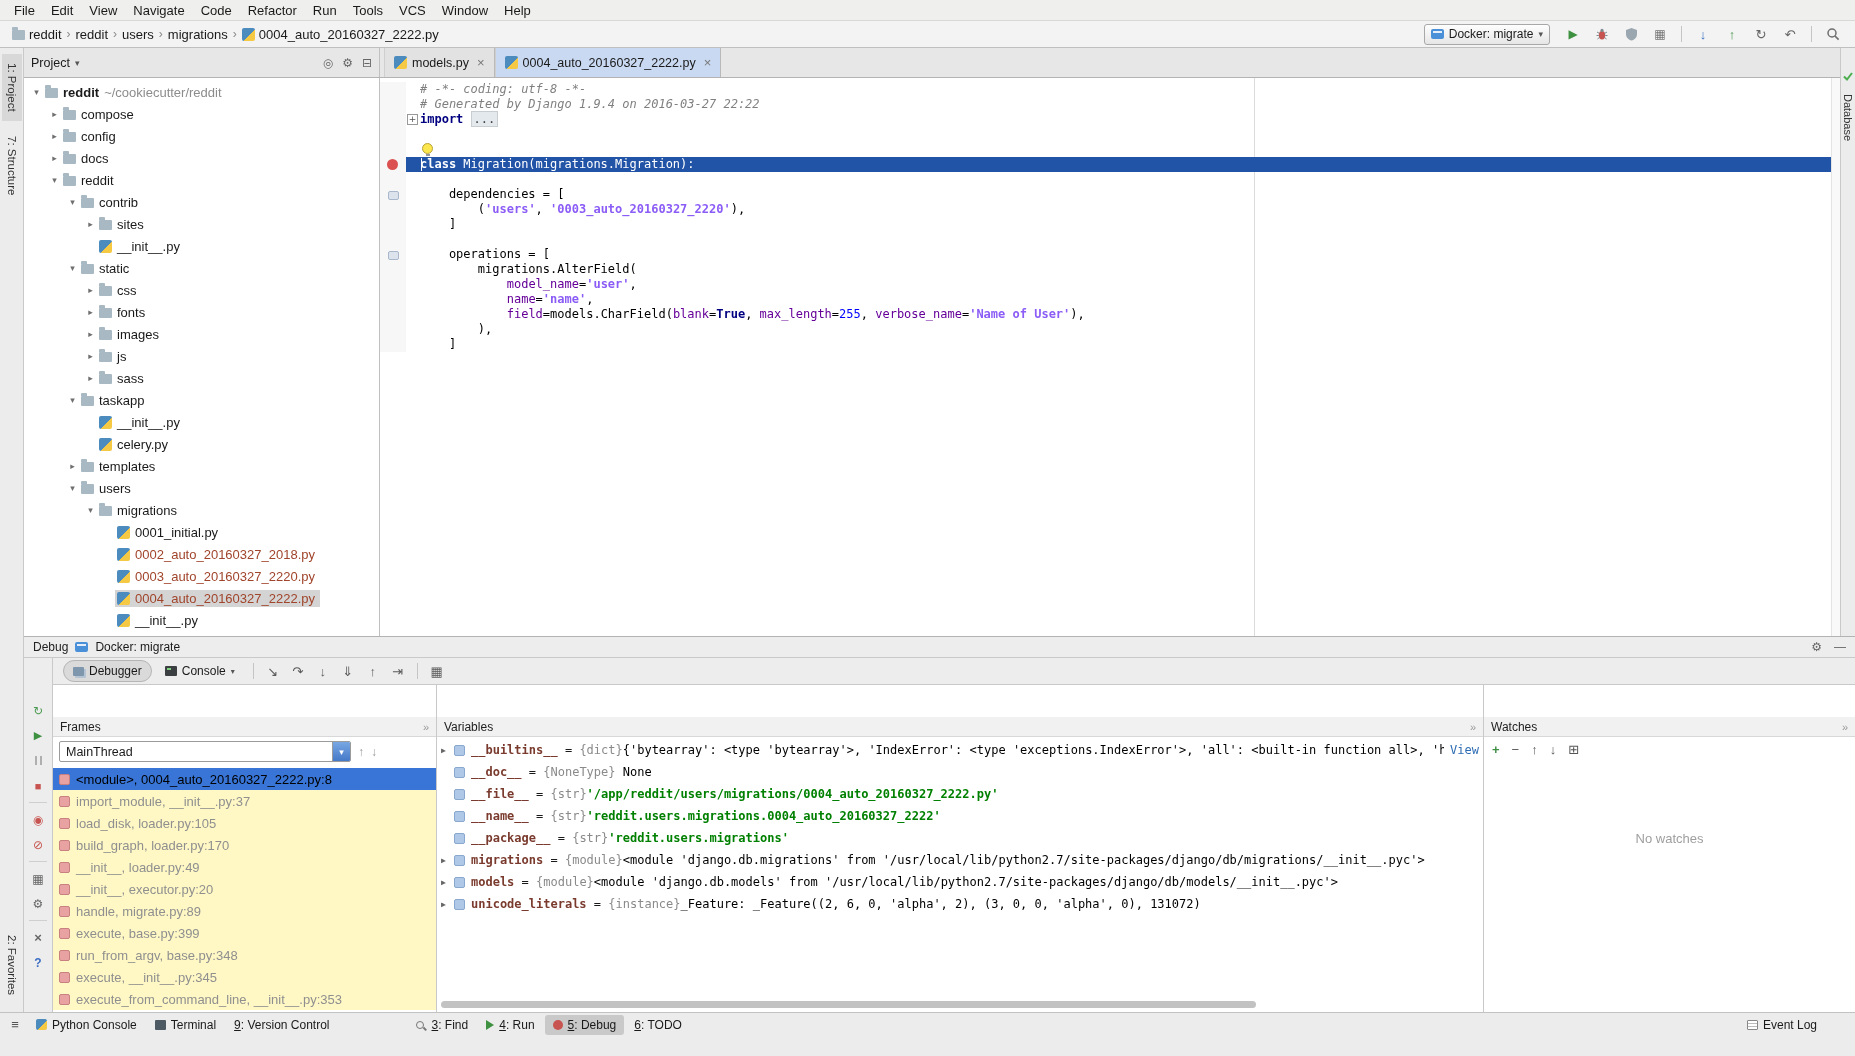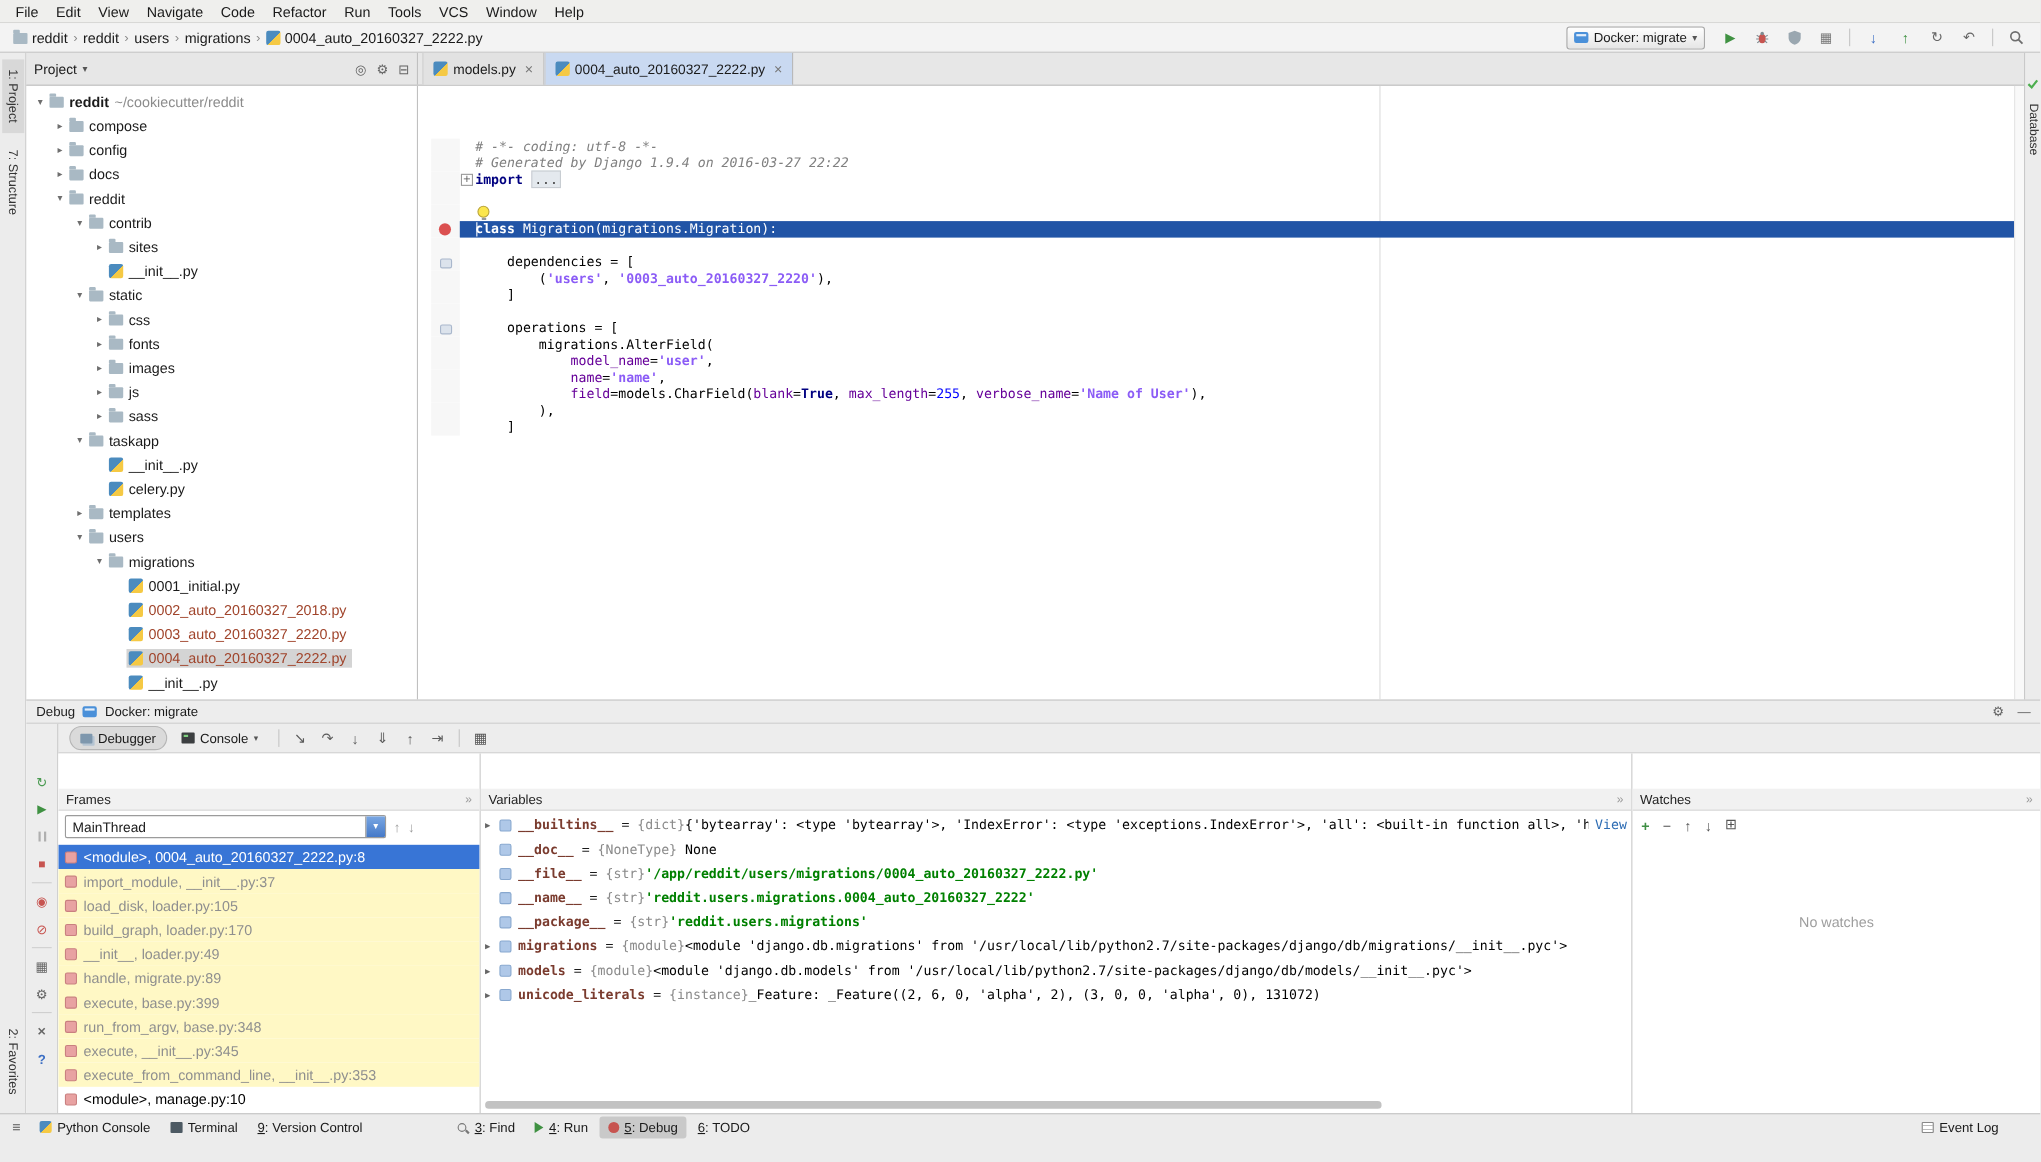--- a/index.html
+++ b/index.html
@@ -57,21 +57,21 @@
 .tree-label.vcs{color:#A0442B;}
 .tree-suffix{color:#8C8C8C;}
 .ic-folder{flex:none;width:13px;height:10px;background:#A9B9C4;border-radius:1px;position:relative;margin-top:2px;display:inline-block;}
 .ic-folder::before{content:"";position:absolute;left:0;top:-3px;width:6px;height:3px;background:#A9B9C4;border-radius:1px 1px 0 0;}
 .ic-py{flex:none;width:13px;height:13px;border-radius:2px;background:linear-gradient(135deg,#4B8BBE 55%,#F5C944 55%);display:inline-block;}
 
 
 .editor{position:absolute;left:380px;top:78px;width:1460px;height:558px;background:#fff;overflow:hidden;}
 .margin-line{position:absolute;left:874px;top:0;bottom:0;width:1px;background:#DCDCDC;}
 .err-stripe{position:absolute;right:0;top:0;width:9px;height:100%;background:#F9F9F9;border-left:1px solid #E4E4E4;}
-#code{position:absolute;left:12px;top:4px;right:9px;margin-top:44px;}
+#code{position:absolute;left:0;top:4px;right:9px;}
 .code-line{display:flex;height:15px;line-height:15px;font-family:"DejaVu Sans Mono",monospace;font-size:12px;}
 .g-m{width:26px;flex:none;background:#F7F7F7;position:relative;}
 .code-rest{flex:1;padding-left:14px;position:relative;}
 .code-text{white-space:pre;}
 .code-line.exec .code-rest{background:#2154A6;}
 .code-line.exec .code-rest span{color:#fff !important;}
 .code-line.exec .code-rest::after{content:"";position:absolute;left:15px;top:1px;width:1px;height:13px;background:#fff;}
 .bp{position:absolute;left:7px;top:2px;width:11px;height:11px;border-radius:50%;background:#DB5050;}
 .gm{position:absolute;left:8px;top:4px;width:11px;height:9px;background:#DCE3EC;border:1px solid #A9B7CC;border-radius:2px;}
 .fold{position:absolute;left:1px;top:2px;width:11px;height:11px;border:1px solid #999;background:#fff;font:9px/9px "DejaVu Sans",sans-serif;text-align:center;color:#555;}
@@ -121,21 +121,21 @@
 .p-frames{width:384px;flex:none;border-right:1px solid #C9C9C9;overflow:hidden;}
 .thread-row{display:flex;align-items:center;gap:7px;padding:4px 6px;}
 .combo{width:292px;height:21px;background:#fff;border:1px solid #9B9B9B;border-radius:2px;display:flex;align-items:center;overflow:hidden;}
 .combo-l{padding:0 6px;flex:1;font-size:12.5px;}
 .combo-btn{width:18px;height:100%;background:linear-gradient(#79A7E3,#4579C8);color:#fff;display:flex;align-items:center;justify-content:center;font-size:9px;border-left:1px solid #9B9B9B;flex:none;}
 .fr-nav{color:#9A9A9A;font-size:12px;}
 #frames-list{padding-top:2px;}
 .frame-row{height:22px;display:flex;align-items:center;gap:6px;padding:0 6px;font-size:13px;white-space:nowrap;overflow:hidden;}
 .frame-row.lib{background:#FFF8C5;color:#8F8F8F;}
 .frame-row.normal{color:#000;}
-.frame-row.selected{background:#3875D6;color:#ffffff;}
+.frame-row.selected{background:#3875D6;color:#000000;}
 .frame-ic{width:11px;height:11px;border-radius:2px;background:#E8A2A2;border:1px solid #C98080;flex:none;}
 .p-vars{flex:1;border-right:1px solid #C9C9C9;overflow:hidden;position:relative;}
 #vars-list{padding-top:2px;}
 .var-row{height:22px;display:flex;align-items:center;padding:0 4px;font-family:"DejaVu Sans Mono",monospace;font-size:12px;white-space:nowrap;overflow:hidden;}
 .var-arrow{width:13px;flex:none;font-size:8px;color:#666;}
 .var-ic{width:11px;height:11px;border-radius:2px;background:#AFC8E8;border:1px solid #88A8CF;flex:none;margin-right:6px;}
 .var-text{overflow:hidden;flex:0 1 auto;}
 .v-name{color:#7A3B2E;font-weight:bold;}
 .v-type{color:#8A8A8A;}
 .v-val{color:#000;}
@@ -670,20 +670,24 @@
             <div class="frame-row lib">
               <span class="frame-ic"></span>
               <span class="frame-l">build_graph, loader.py:170</span>
             </div>
             <div class="frame-row lib">
               <span class="frame-ic"></span>
               <span class="frame-l">__init__, loader.py:49</span>
             </div>
             <div class="frame-row lib">
               <span class="frame-ic"></span>
+              <span class="frame-l">__init__, executor.py:20</span>
+            </div>
+            <div class="frame-row lib">
+              <span class="frame-ic"></span>
               <span class="frame-l">handle, migrate.py:89</span>
             </div>
             <div class="frame-row lib">
               <span class="frame-ic"></span>
               <span class="frame-l">execute, base.py:399</span>
             </div>
             <div class="frame-row lib">
               <span class="frame-ic"></span>
               <span class="frame-l">run_from_argv, base.py:348</span>
             </div>

